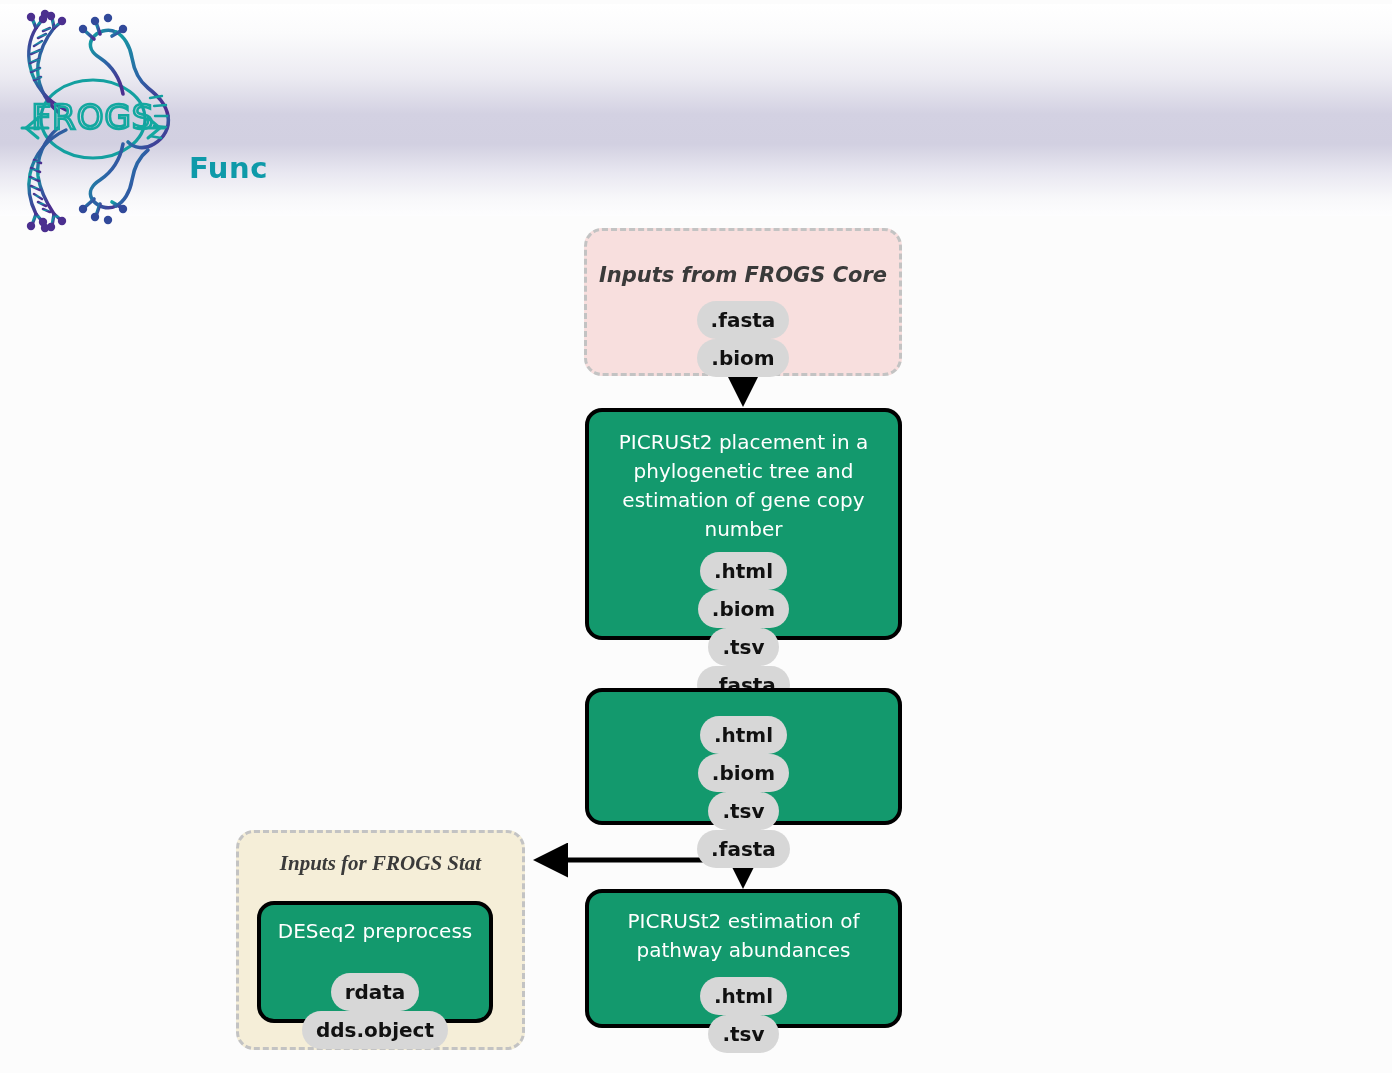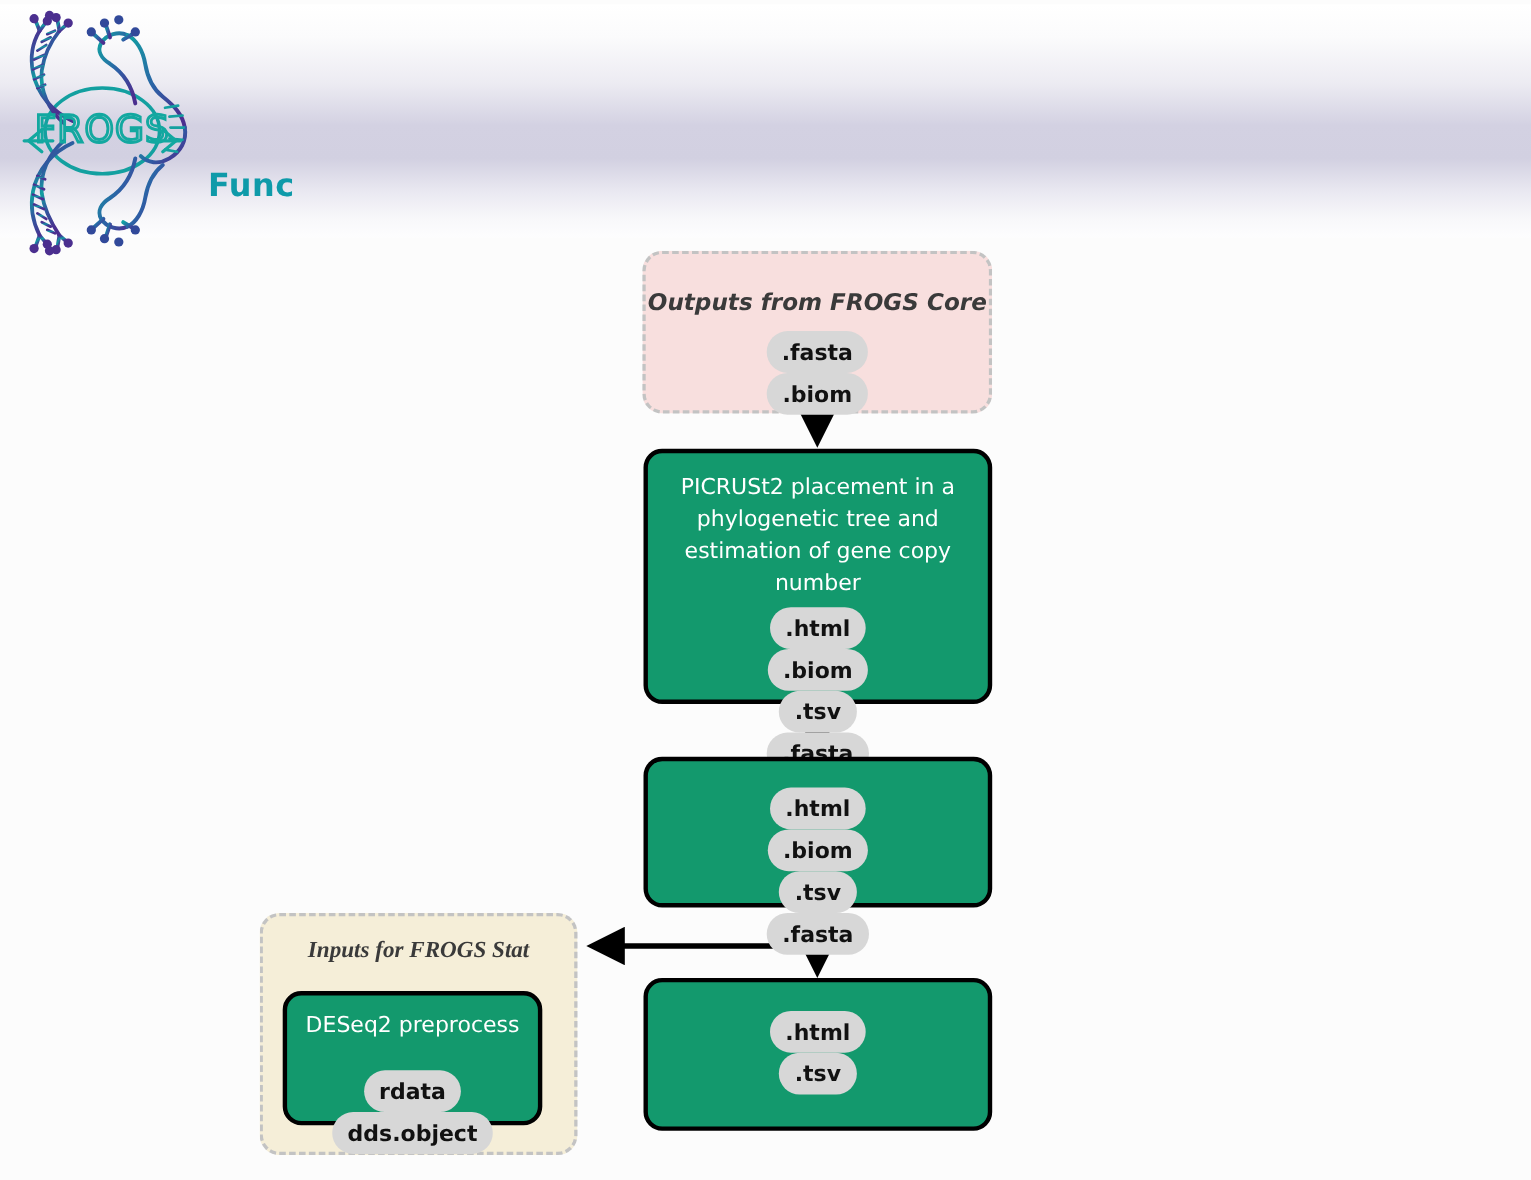--- a/index.html
+++ b/index.html
@@ -62,20 +62,21 @@
     text-align: center;
     white-space: nowrap;
   }
   .green-box {
     position: absolute;
     background: #13996d;
     border: 4px solid #000000;
     border-radius: 17px;
     display: flex;
     flex-direction: column;
+    align-items: center;
     justify-content: flex-start;
   }
   .green-title {
     color: #ffffff;
     font-size: 20px;
     line-height: 29px;
     text-align: center;
     font-weight: normal;
   }
   .pill-row {
@@ -279,21 +280,21 @@
 
       <line x1="743" y1="644" x2="743" y2="681" marker-end="url(#arrowhead)"></line>
 
       <line x1="743" y1="829" x2="743" y2="882" marker-end="url(#arrowhead)"></line>
 
       <path d="M743,831 L743,850 Q743,860 731,860 L540,860" marker-end="url(#arrowhead)"></path>
     </g>
   </svg>
 
   <div class="group-box" id="box-core">
-    <div class="group-title">Outputs from FROGS Core</div>
+    <div class="group-title">Inputs from FROGS Core</div>
     <div class="pill-row" id="core-pills">
       <span class="pill">.fasta</span>
       <span class="pill">.biom</span>
     </div>
   </div>
 
   <div class="green-box" id="box-placement">
     <div class="green-title">PICRUSt2 placement in a phylogenetic tree and estimation of gene copy number</div>
     <div class="pill-row" id="placement-pills-1">
       <span class="pill">.html</span>
@@ -310,20 +311,21 @@
   <div class="green-box" id="box-function">
     <div class="pill-row" id="function-pills">
       <span class="pill">.html</span>
       <span class="pill">.biom</span>
       <span class="pill">.tsv</span>
       <span class="pill">.fasta</span>
     </div>
   </div>
 
   <div class="green-box" id="box-pathway">
+    <div class="green-title">PICRUSt2 estimation of pathway abundances</div>
     <div class="pill-row" id="pathway-pills">
       <span class="pill">.html</span>
       <span class="pill">.tsv</span>
     </div>
   </div>
 
   <div class="group-box" id="box-stat">
     <div class="group-title">Inputs for FROGS Stat</div>
   </div>
 

